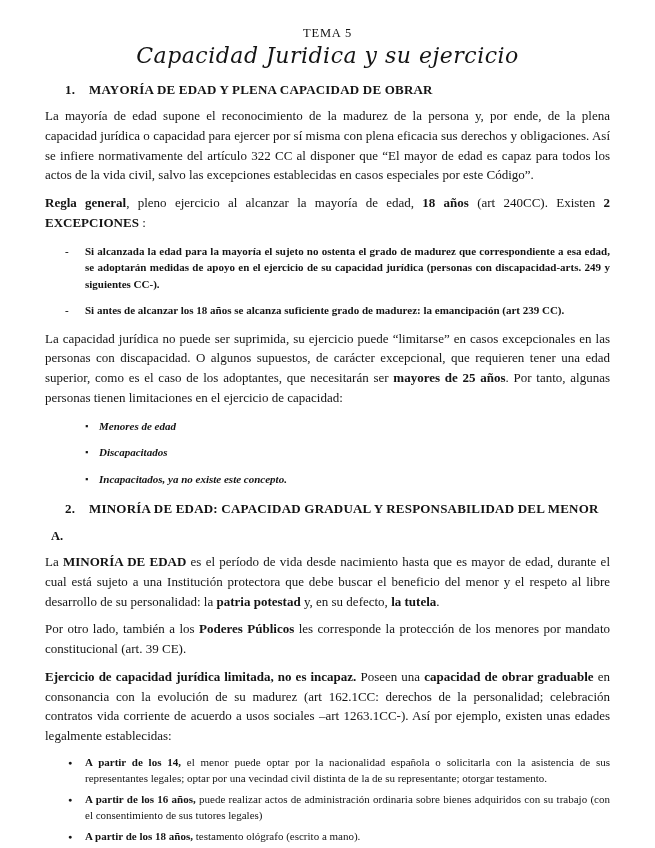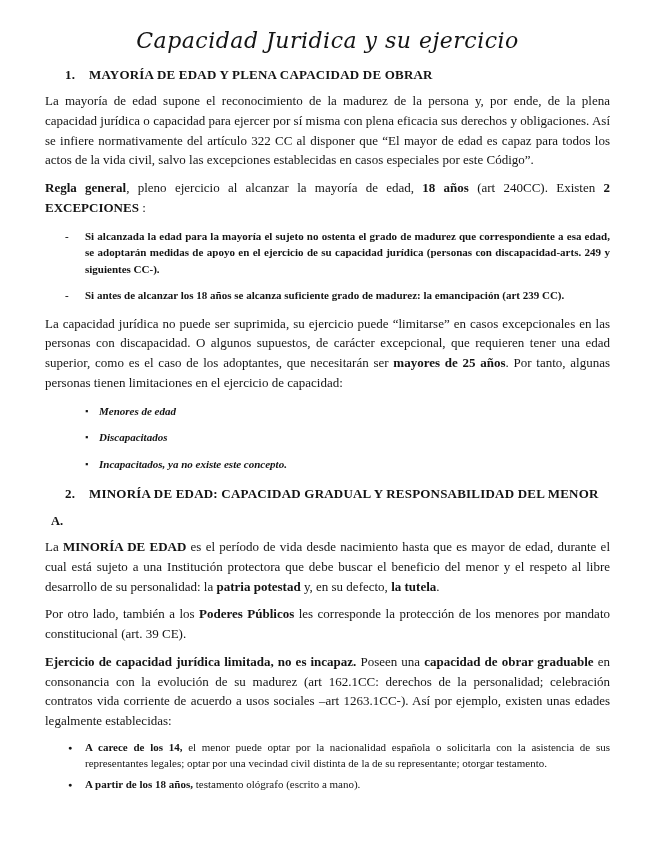--- a/index.html
+++ b/index.html
@@ -79,20 +79,21 @@
   .disc-list { padding-left: 23px; }
   .disc-list li { padding-left: 17px; margin: 4px 0; }
   .disc-list li::before { content: "●"; font-size: 7px; top: 4px; }
   b, .run-b { font-weight: bold; }
 </style>
 </head>
 <body>
 
 <div class="page">
 
+  <div class="kicker">TEMA 5</div>
   <div class="script-title">Capacidad Juridica y su ejercicio</div>
 
   <div class="section-heading">
     <span class="sec-num">1.</span>
     <span class="sec-text">MAYORÍA DE EDAD Y PLENA CAPACIDAD DE OBRAR</span>
   </div>
 
   <p class="para">La mayoría de edad supone el reconocimiento de la madurez de la persona y, por ende, de la plena capacidad jurídica o capacidad para ejercer por sí misma con plena eficacia sus derechos y obligaciones. Así se infiere normativamente del artículo 322 CC al disponer que “El mayor de edad es capaz para todos los actos de la vida civil, salvo las excepciones establecidas en casos especiales por este Código”.</p>
 
   <p class="para"><span class="run-b">Regla general</span><span>, pleno ejercicio al alcanzar la mayoría de edad, </span><span class="run-b">18 años</span><span> (art 240CC). Existen </span><span class="run-b">2 EXCEPCIONES</span><span> :</span></p>
@@ -120,17 +121,18 @@
   </div>
 
   <p class="para"><span>La </span><span class="run-b">MINORÍA DE EDAD</span><span> es el período de vida desde nacimiento hasta que es mayor de edad, durante el cual está sujeto a una Institución protectora que debe buscar el beneficio del menor y el respeto al libre desarrollo de su personalidad: la </span><span class="run-b">patria potestad</span><span> y, en su defecto, </span><span class="run-b">la tutela</span><span>.</span></p>
 
   <p class="para"><span>Por otro lado, también a los </span><span class="run-b">Poderes Públicos</span><span> les corresponde la protección de los menores por mandato constitucional (art. 39 CE).</span></p>
 
 
   <p class="para"><span class="run-b">Ejercicio de capacidad jurídica limitada, no es incapaz.</span><span> Poseen una </span><span class="run-b">capacidad de obrar graduable</span><span> en consonancia con la evolución de su madurez (art 162.1CC: derechos de la personalidad; celebración contratos vida corriente de acuerdo a usos sociales –art 1263.1CC-). Así por ejemplo, existen unas edades legalmente establecidas:</span></p>
 
   <ul class="disc-list">
-    <li><span class="run-b">A carece de los 14,</span><span> el menor puede optar por la nacionalidad española o solicitarla con la asistencia de sus representantes legales; optar por una vecindad civil distinta de la de su representante; otorgar testamento.</span></li>
+    <li><span class="run-b">A partir de los 14,</span><span> el menor puede optar por la nacionalidad española o solicitarla con la asistencia de sus representantes legales; optar por una vecindad civil distinta de la de su representante; otorgar testamento.</span></li>
+    <li><span class="run-b">A partir de los 16 años,</span><span> puede realizar actos de administración ordinaria sobre bienes adquiridos con su trabajo (con el consentimiento de sus tutores legales)</span></li>
     <li><span class="run-b">A partir de los 18 años,</span><span> testamento ológrafo (escrito a mano).</span></li>
   </ul>
 
 </div>
 
 </body></html>

